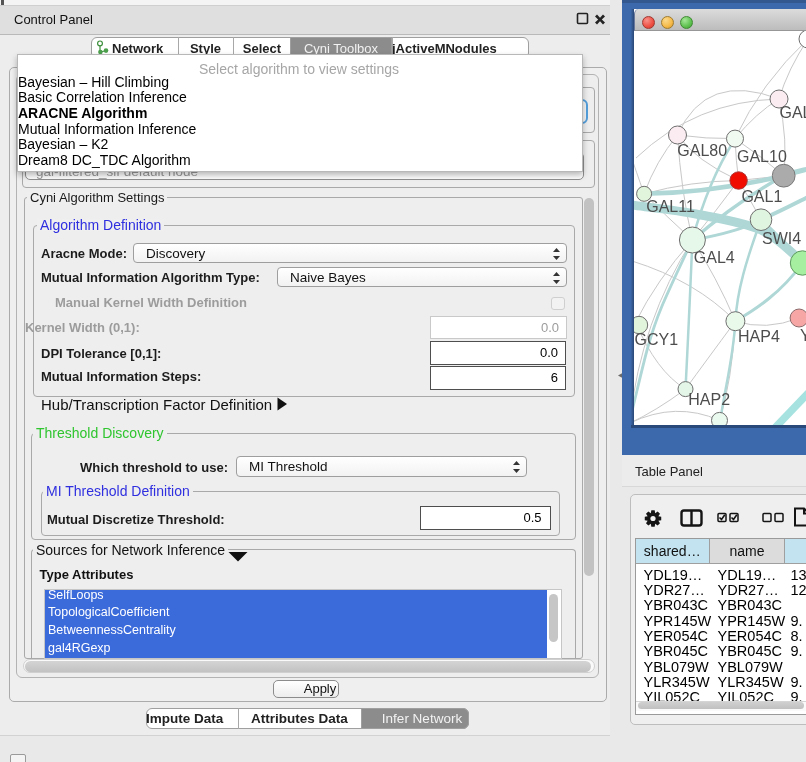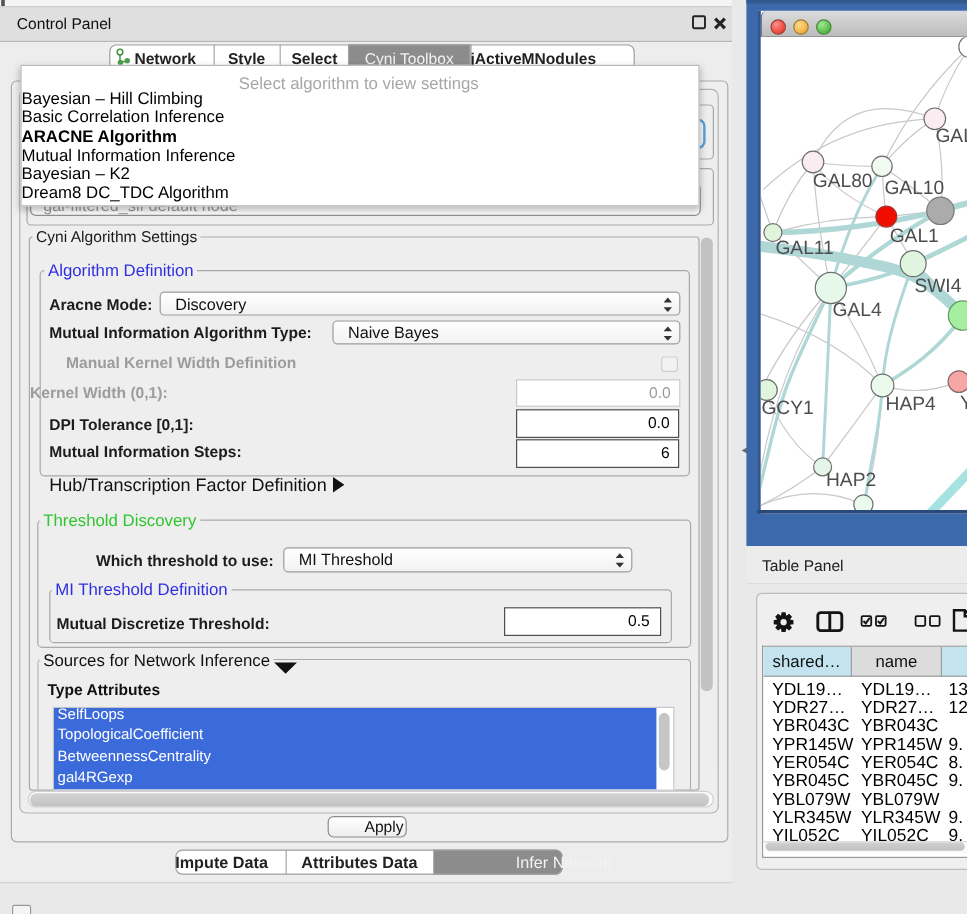--- a/index.html
+++ b/index.html
@@ -143,21 +143,21 @@
 <div class="abs" style="left:23px;top:659px;width:572px;height:14px;background:#fafafa;border:1px solid #d0d0d0;border-radius:7px;box-sizing:border-box;"></div>
 <div class="abs" style="left:25px;top:660.5px;width:566px;height:11px;background:linear-gradient(#d4d4d4,#c2c2c2);border-radius:6px;"></div>
 
 <div class="abs" style="left:273px;top:680px;width:66px;height:18px;background:linear-gradient(#ffffff,#ededed);border:1px solid #8c8c8c;border-radius:5px;box-sizing:border-box;text-align:center;font-size:13px;color:#111;line-height:16px;padding-left:28px;">Apply</div>
 
 <div class="abs" style="left:146px;top:708px;height:21px;width:323px;background:#fff;border:1px solid #9f9f9f;border-radius:6px;box-sizing:border-box;"></div>
 <div class="abs" style="left:361px;top:708px;width:108px;height:21px;background:#8c8c8c;border:1px solid #9f9f9f;border-radius:0 6px 6px 0;box-sizing:border-box;"></div>
 <div class="abs" style="left:238px;top:708px;width:1px;height:21px;background:#a8a8a8;"></div>
 <div class="abs" style="left:146px;top:711px;width:92px;font-size:13.5px;font-weight:bold;color:#222;">Impute Data</div>
 <div class="abs" style="left:238px;top:711px;width:123px;text-align:center;font-size:13.5px;font-weight:bold;color:#222;">Attributes Data</div>
-<div class="abs" style="left:361px;top:711px;width:122px;text-align:center;font-size:13.5px;color:#f2f2f2;padding-left:48px;">Infer Network</div>
+<div class="abs" style="left:361px;top:711px;width:122px;text-align:center;font-size:13.5px;color:#f2f2f2;">Infer Network</div>
 
 <div class="abs" style="left:0;top:735px;width:610px;height:1px;background:#d2d2d2;"></div>
 
 <div class="abs" style="left:10px;top:754px;width:14px;height:12px;background:#f4f4f4;border:1px solid #9a9a9a;border-radius:2px;"></div>
 
 <div class="abs" style="left:1px;top:0;width:3px;height:5px;background:#555;"></div>
 
 <svg class="abs" style="left:617px;top:372px;" width="6" height="7" viewBox="0 0 6 7">
     <path d="M5.5 1 L1 3.5 L5.5 6 Z" fill="#6a6a6a"></path>
   </svg>

